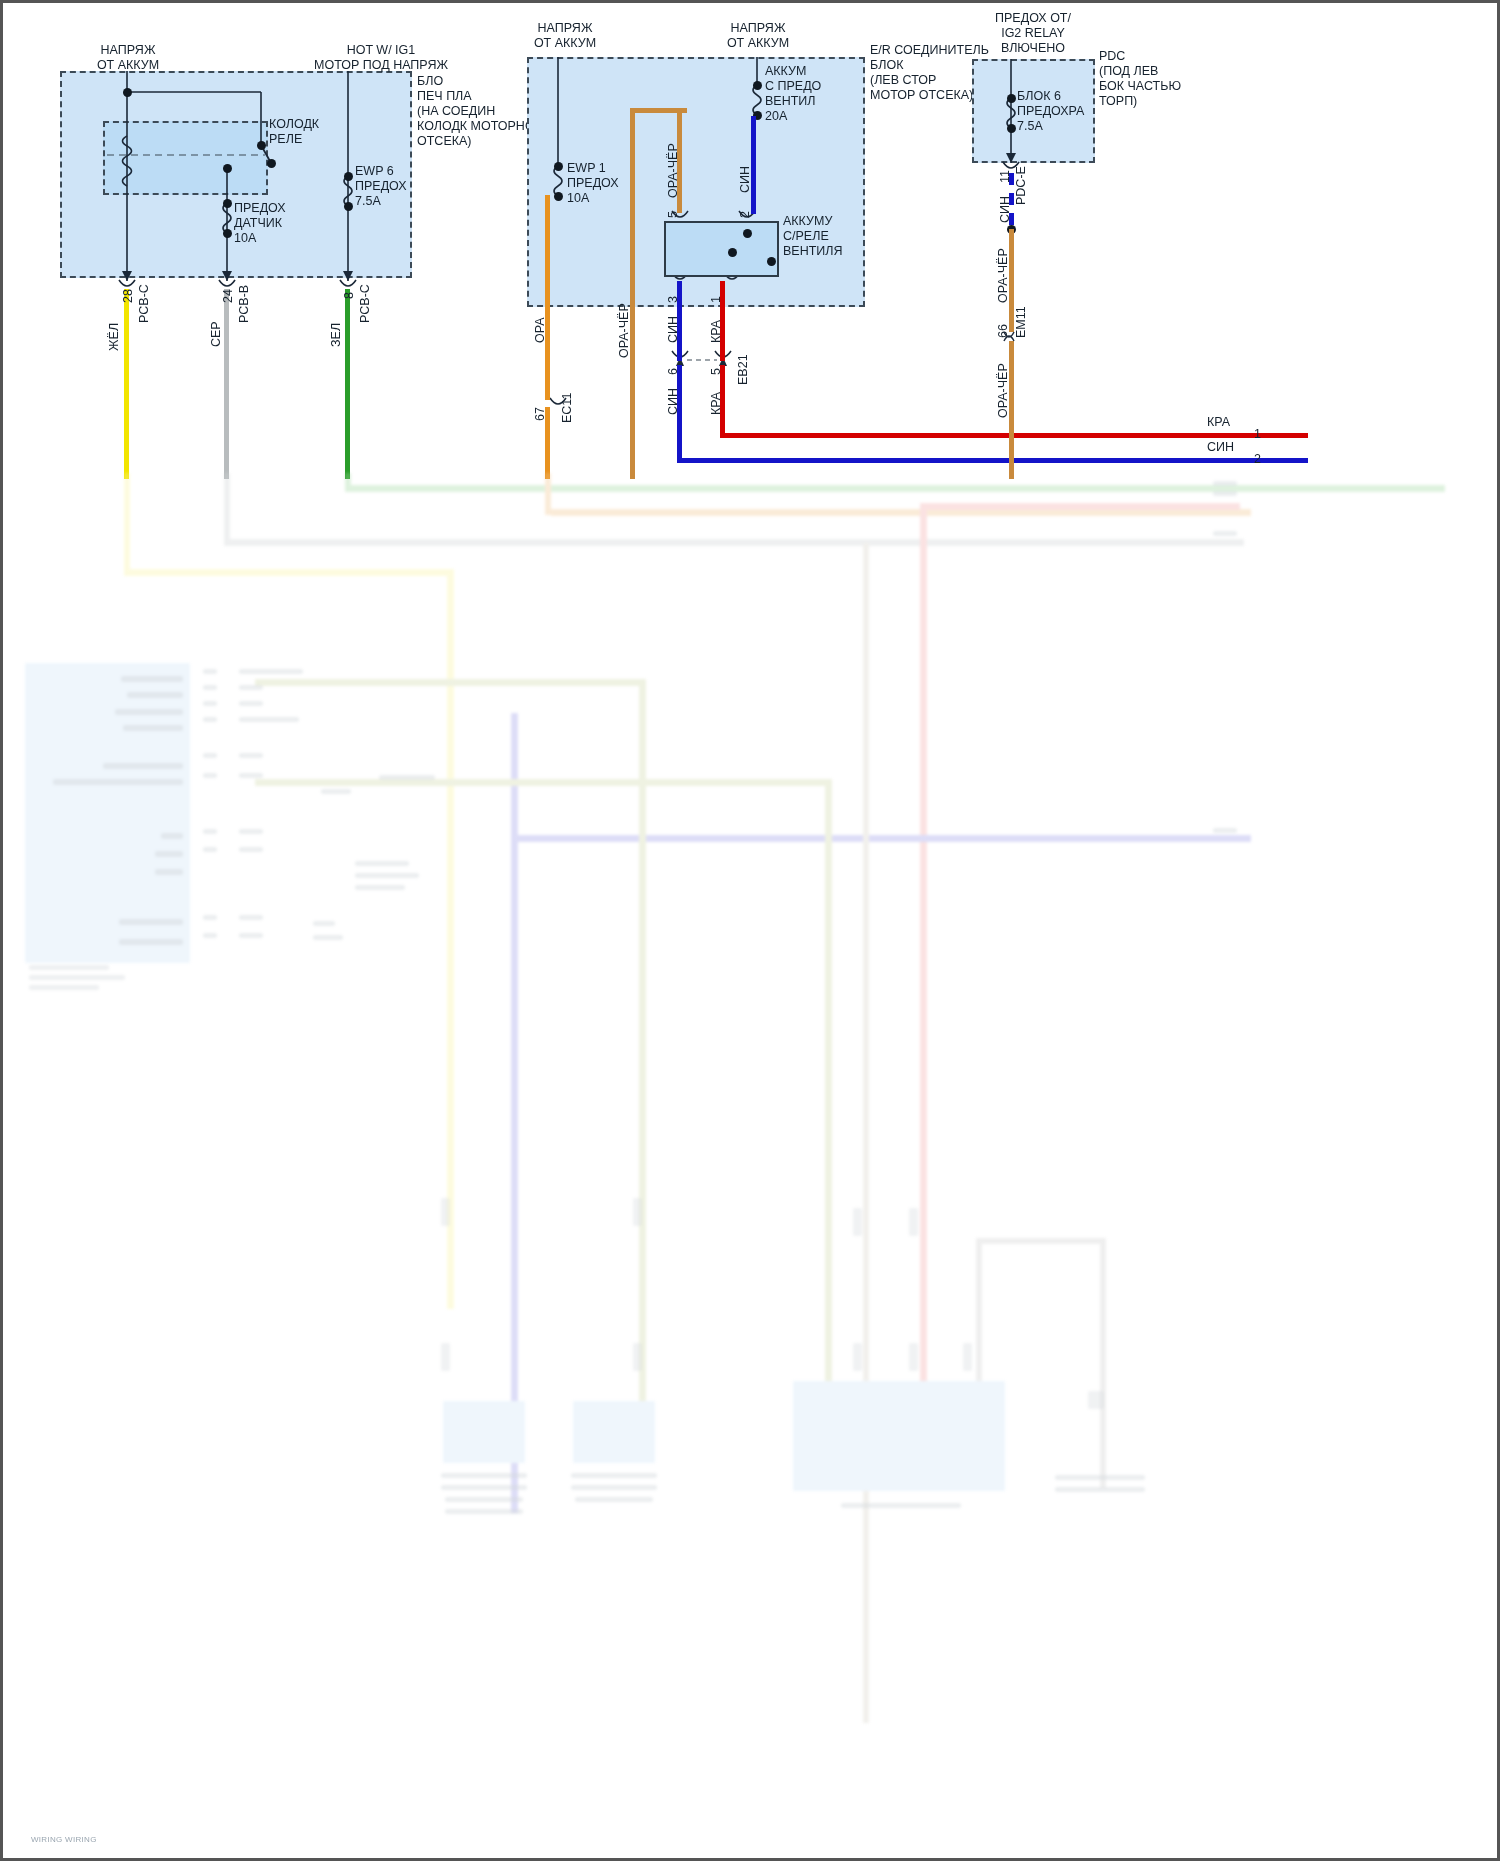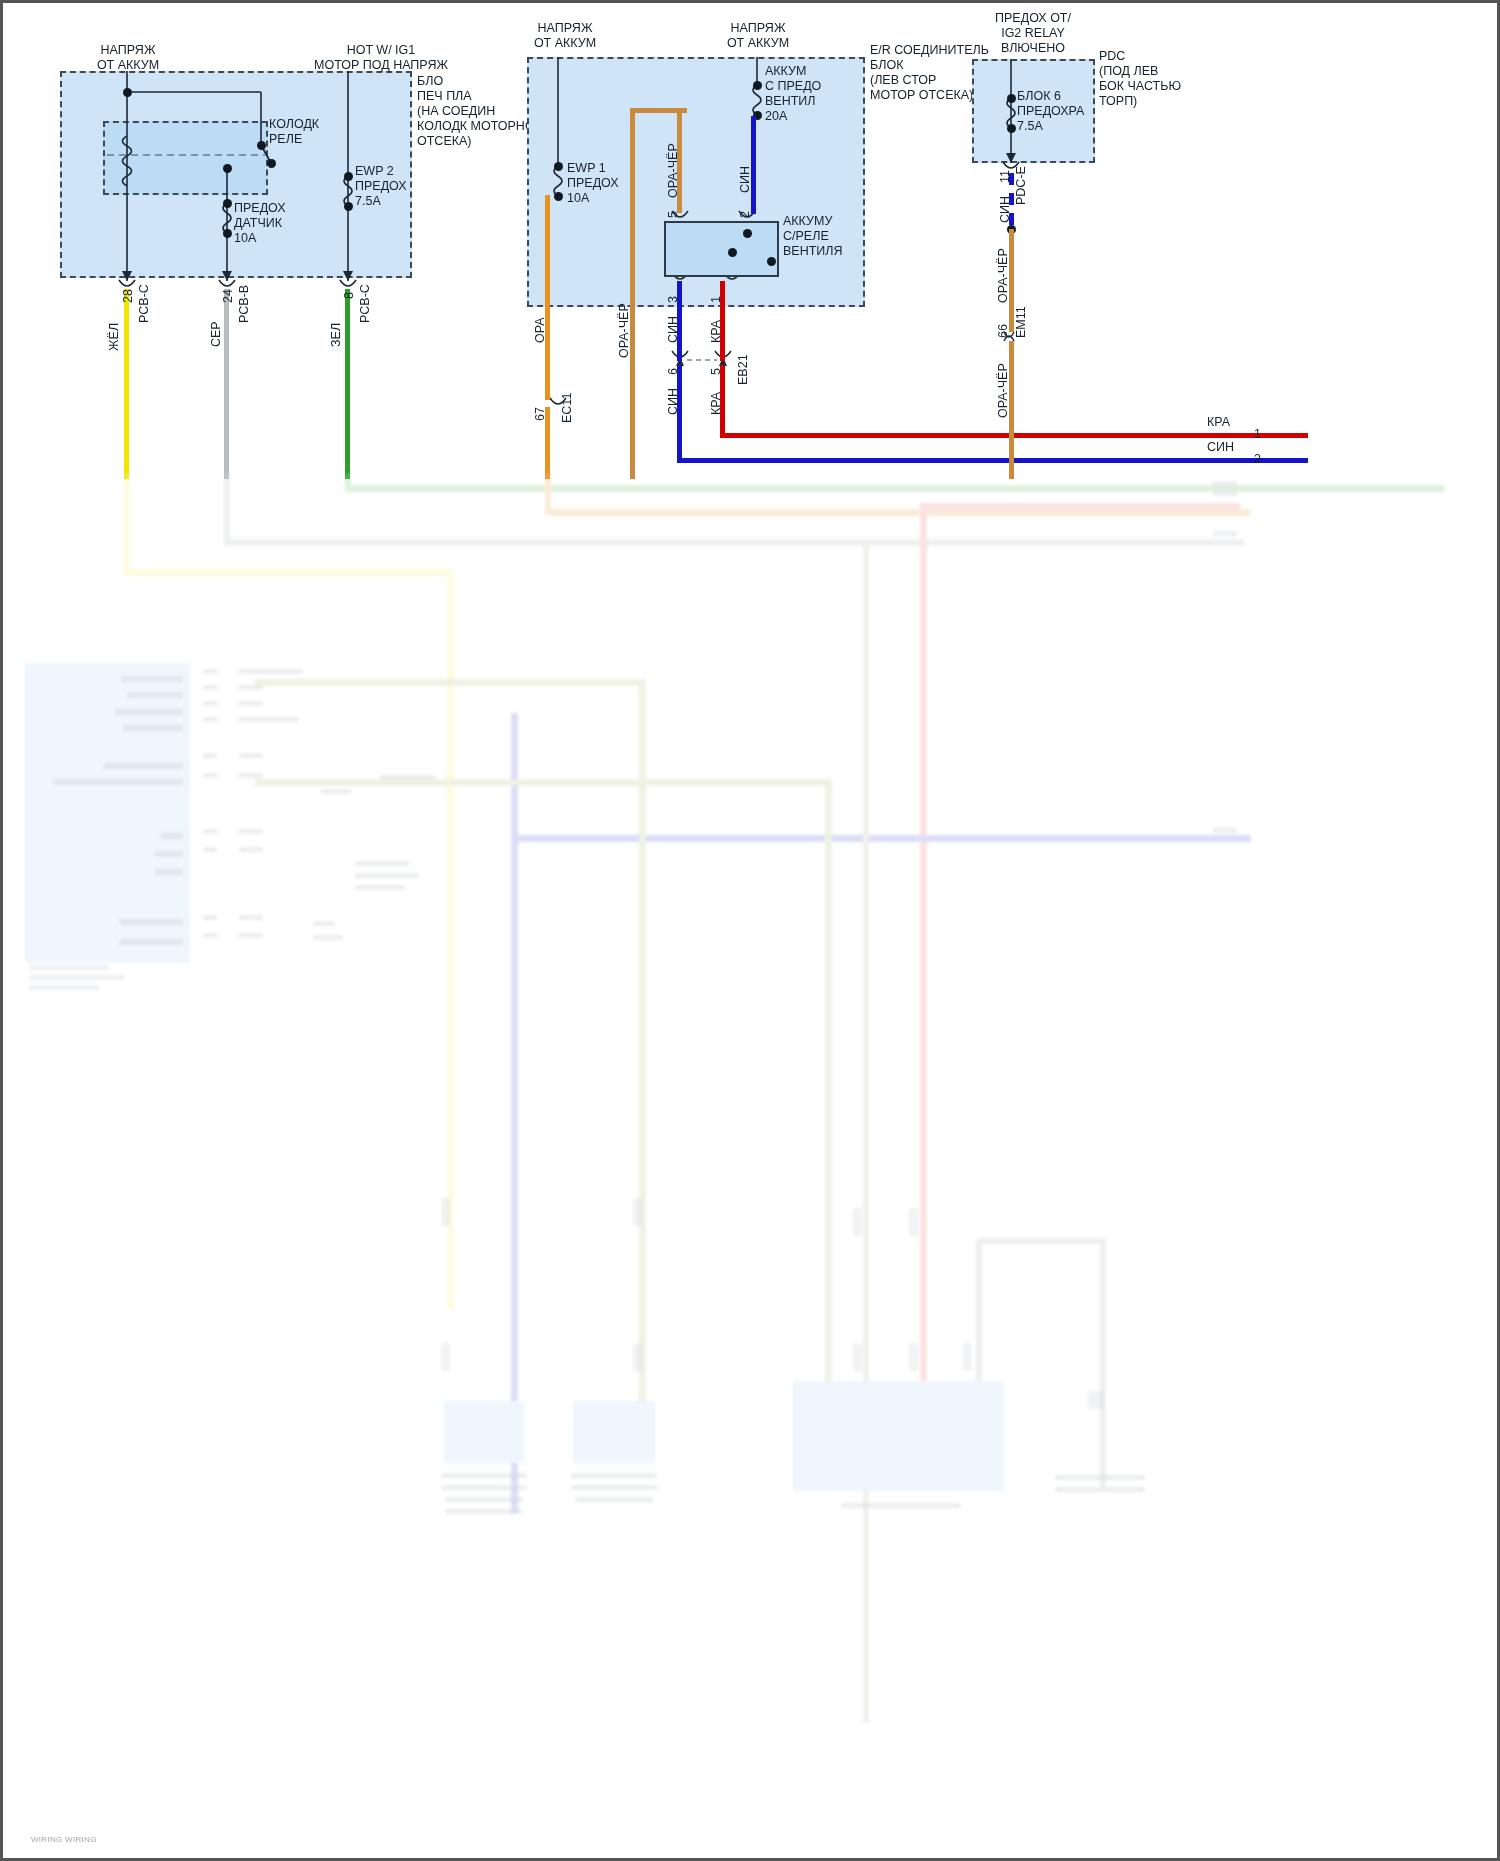--- a/index.html
+++ b/index.html
@@ -78,21 +78,21 @@
   <div class="dot" style="left:264px;top:156px;"></div>
   <div class="dot" style="left:220px;top:161px;"></div>
   <div class="dot" style="left:220px;top:196px;"></div>
   <div class="dot" style="left:220px;top:226px;"></div>
   <div class="dot" style="left:341px;top:169px;"></div>
   <div class="dot" style="left:341px;top:199px;"></div>
 
   <div class="lbl" style="left:231px;top:198px;width:120px;">ПРЕДОХ
 ДАТЧИК
 10А</div>
-  <div class="lbl" style="left:352px;top:161px;width:110px;">EWP 2
+  <div class="lbl" style="left:352px;top:161px;width:110px;">EWP 6
 ПРЕДОХ
 7.5А</div>
 
   <div class="w" style="left:121px;top:286px;width:5px;height:190px;background:#f2e500;"></div>
   <div class="w" style="left:221px;top:286px;width:5px;height:190px;background:#b8bcbe;"></div>
   <div class="w" style="left:342px;top:286px;width:5px;height:190px;background:#2a9d2a;"></div>
 
   <div class="vlbl" style="left:118px;top:300px;">28</div>
   <div class="vlbl" style="left:134px;top:320px;">PCB-C</div>
   <div class="vlbl" style="left:104px;top:348px;">ЖЁЛ</div>

